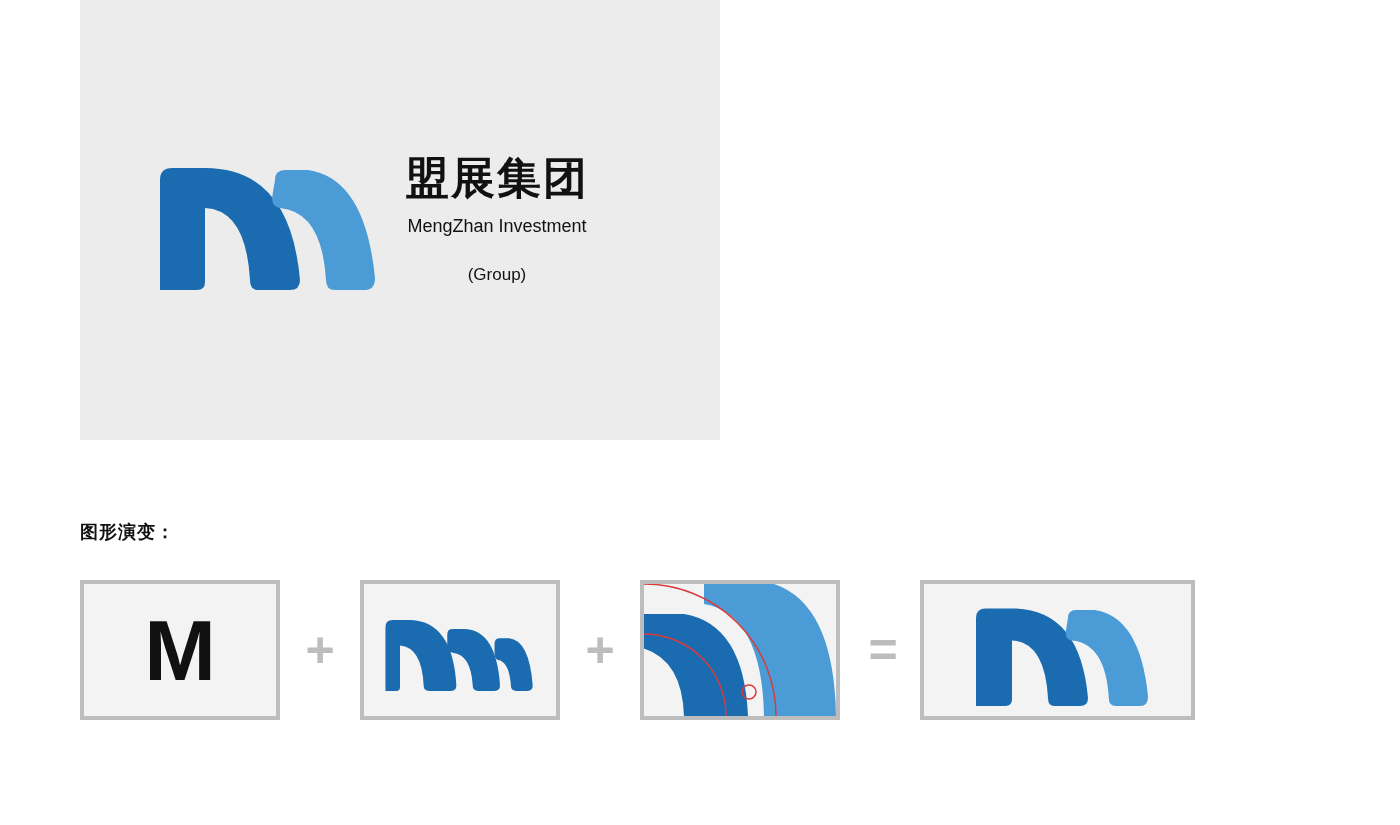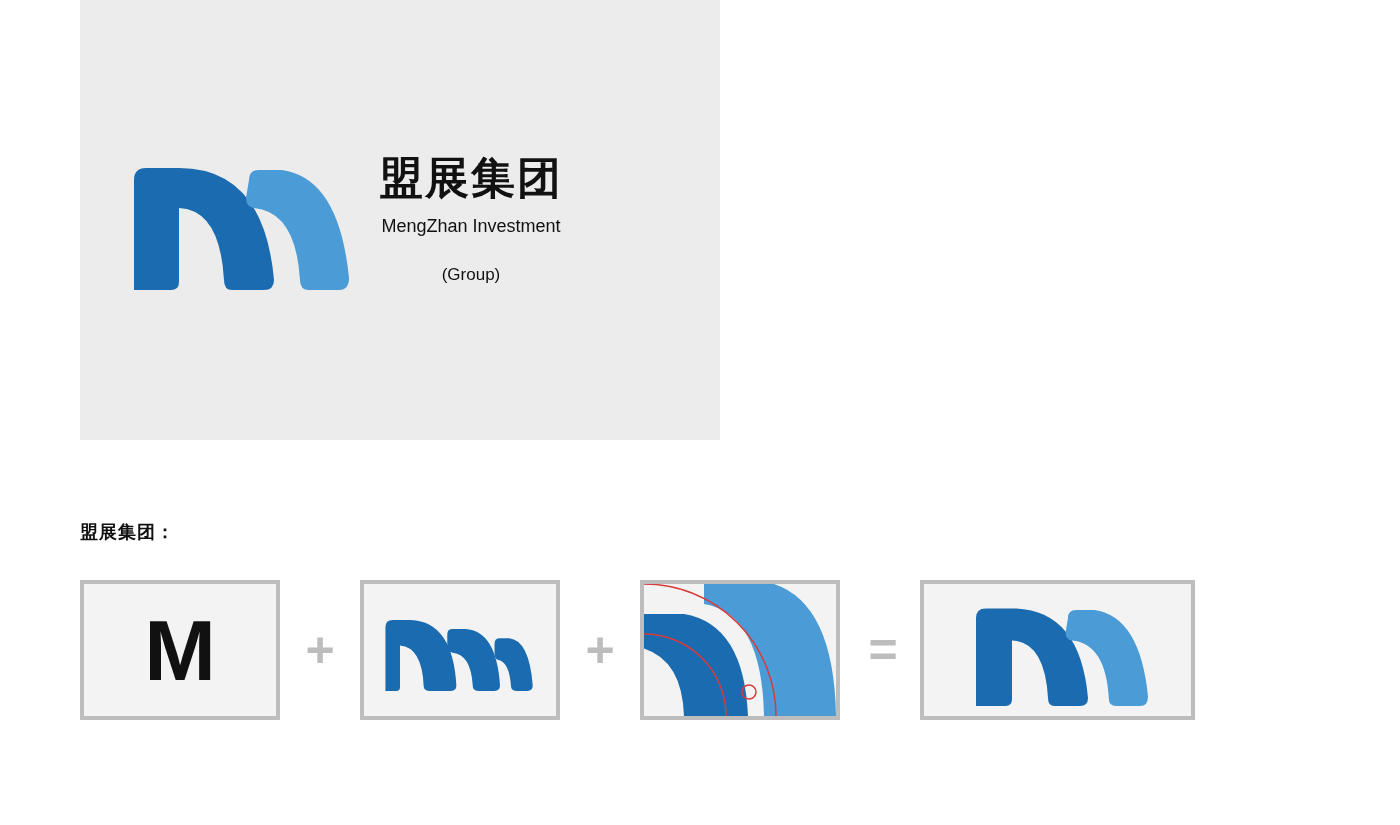--- a/index.html
+++ b/index.html
@@ -15,21 +15,21 @@
   
   .hero-panel {
     position: absolute;
     left: 80px;
     top: 0px;
     width: 640px;
     height: 440px;
     background: #ececec;
     display: flex;
     align-items: center;
-    padding-left: 44px;
+    padding-left: 70px;
   }
   .hero-logo {
     position: relative;
     width: 225px;
     height: 140px;
   }
   .hero-text {
     margin-left: 30px;
     color: #111;
   }
@@ -154,21 +154,21 @@
                Z" fill="#4a9bd6"></path>
     </svg>
   </div>
   <div class="hero-text">
     <div class="hero-cn">盟展集团</div>
     <div class="hero-en">MengZhan Investment</div>
     <div class="hero-group">(Group)</div>
   </div>
 </div>
 
-<div class="evo-label">盟展集团：</div>
+<div class="evo-label">图形演变：</div>
 
 <div class="evo-row">
 
   <div class="tile">
     <span class="m-letter">M</span>
   </div>
 
   <div class="op">+</div>
 
   <div class="tile">

